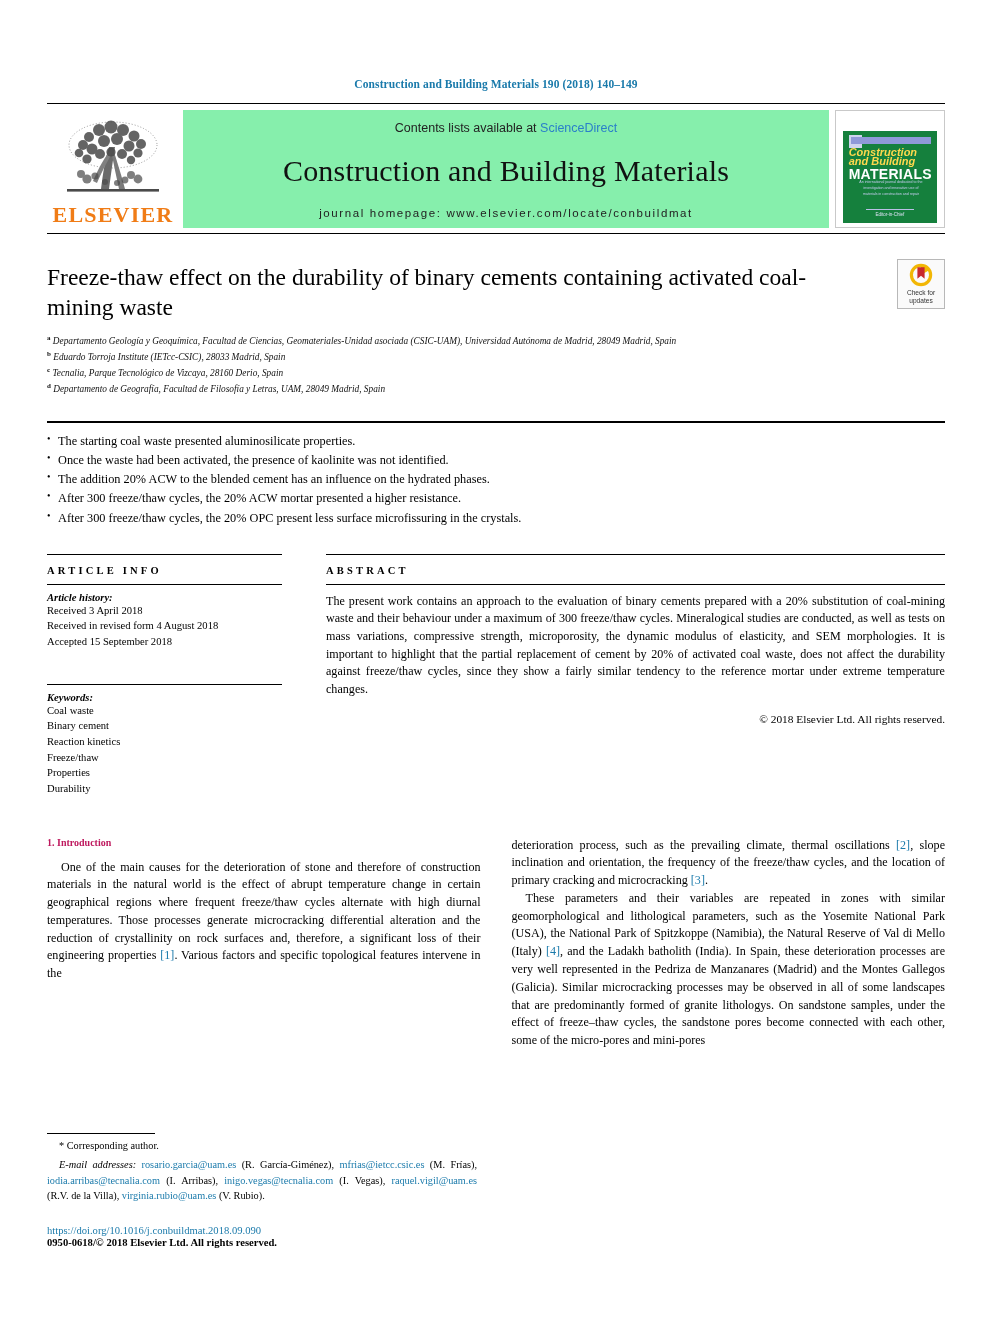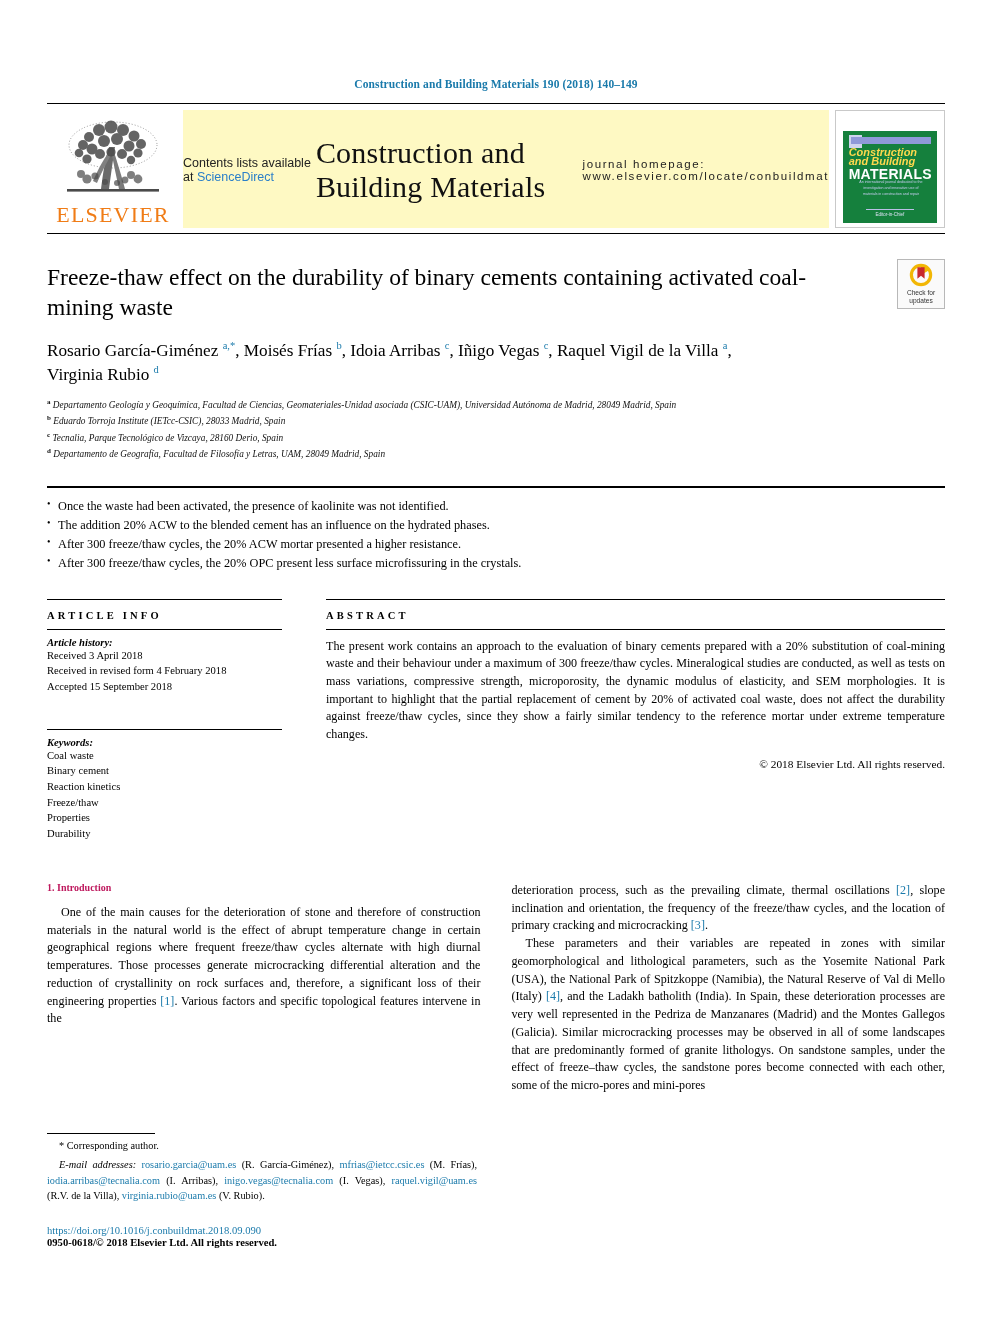--- a/index.html
+++ b/index.html
@@ -45,26 +45,27 @@
     padding-bottom: 2px;
   }
   .tree-svg { display:block; }
   .elsevier-word {
     font-family: "Liberation Serif", serif;
     font-size: 22px;
     letter-spacing: 1.2px;
     color: #f07c16;
     line-height: 1;
     margin-top: 1px;
+    font-weight: bold;
   }
   .journal-band {
     flex: 1 1 auto;
-    background: #fef9c3;
+    background: #86efac;
     display: flex;
-    flex-direction: row;
+    flex-direction: column;
     justify-content: space-between;
     align-items: center;
     padding: 11px 0 9px 0;
     margin-left: 4px;
   }
   .contents-line {
     font-family: "Liberation Sans", sans-serif;
     font-size: 12.5px;
     color: #222;
   }
@@ -375,53 +376,50 @@
         <path d="M8.4 4.2 h7.2 v11.6 l-3.6 -3.0 l-3.6 3.0 z" fill="#c8282d"></path>
       </svg>
       <div class="cm-caption">
         <span>Check for</span><br>
         <span>updates</span>
       </div>
     </div>
 
     <h1 class="paper-title">Freeze-thaw effect on the durability of binary cements containing activated coal-mining waste</h1>
 
-    <div class="authors">
-      <div>Rosario García-Giménez <sup>a,*</sup>, Moisés Frías <sup>b</sup>, Idoia Arribas <sup>c</sup>, Iñigo Vegas <sup>c</sup>, Raquel Vigil de la Villa <sup>a</sup>,</div>
-      <div>Virginia Rubio <sup>d</sup></div>
-    </div>
 
     <div class="affils">
       <div class="affil"><sup>a</sup> <span>Departamento Geología y Geoquímica, Facultad de Ciencias, Geomateriales-Unidad asociada (CSIC-UAM), Universidad Autónoma de Madrid, 28049 Madrid, Spain</span></div>
       <div class="affil"><sup>b</sup> <span>Eduardo Torroja Institute (IETcc-CSIC), 28033 Madrid, Spain</span></div>
       <div class="affil"><sup>c</sup> <span>Tecnalia, Parque Tecnológico de Vizcaya, 28160 Derio, Spain</span></div>
       <div class="affil"><sup>d</sup> <span>Departamento de Geografía, Facultad de Filosofía y Letras, UAM, 28049 Madrid, Spain</span></div>
     </div>
   </div>
 
   <div class="highlights">
     <div class="block-rule-top"></div>
     <div class="hl-rule"></div>
     <ul class="hl-list">
+      <li>The starting coal waste presented aluminosilicate properties.</li>
       <li>Once the waste had been activated, the presence of kaolinite was not identified.</li>
       <li>The addition 20% ACW to the blended cement has an influence on the hydrated phases.</li>
       <li>After 300 freeze/thaw cycles, the 20% ACW mortar presented a higher resistance.</li>
       <li>After 300 freeze/thaw cycles, the 20% OPC present less surface microfissuring in the crystals.</li>
     </ul>
   </div>
 
   <div class="info-abstract">
 
     <div class="info-col">
       <div class="block-rule-top"></div>
       <div class="sec-label">ARTICLE INFO</div>
       <div class="rule-thick"></div>
       <div class="ih-title">Article history:</div>
       <div class="ih-line">Received 3 April 2018</div>
-      <div class="ih-line">Received in revised form 4 February 2018</div>
+      <div class="ih-line">Received in revised form 4 August 2018</div>
       <div class="ih-line">Accepted 15 September 2018</div>
       <div class="kw-rule"></div>
       <div class="ih-title">Keywords:</div>
       <div class="ih-line">Coal waste</div>
       <div class="ih-line">Binary cement</div>
       <div class="ih-line">Reaction kinetics</div>
       <div class="ih-line">Freeze/thaw</div>
       <div class="ih-line">Properties</div>
       <div class="ih-line">Durability</div>
     </div>

